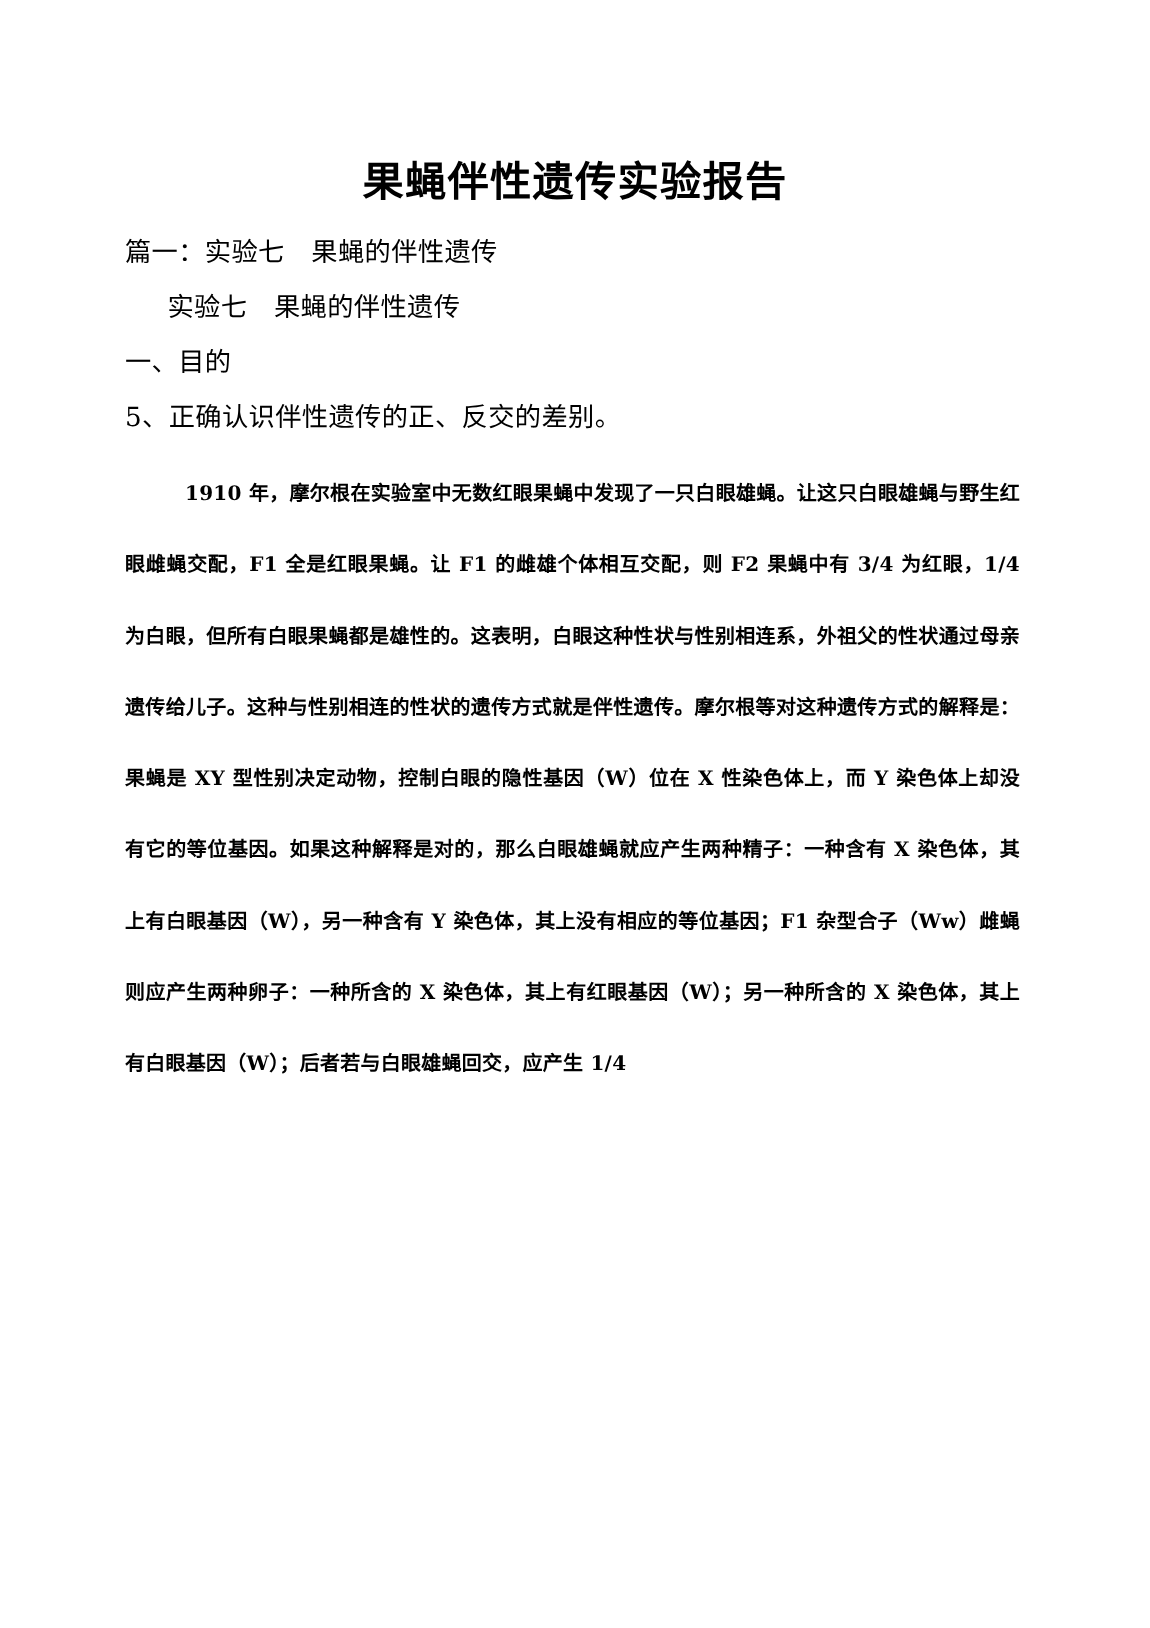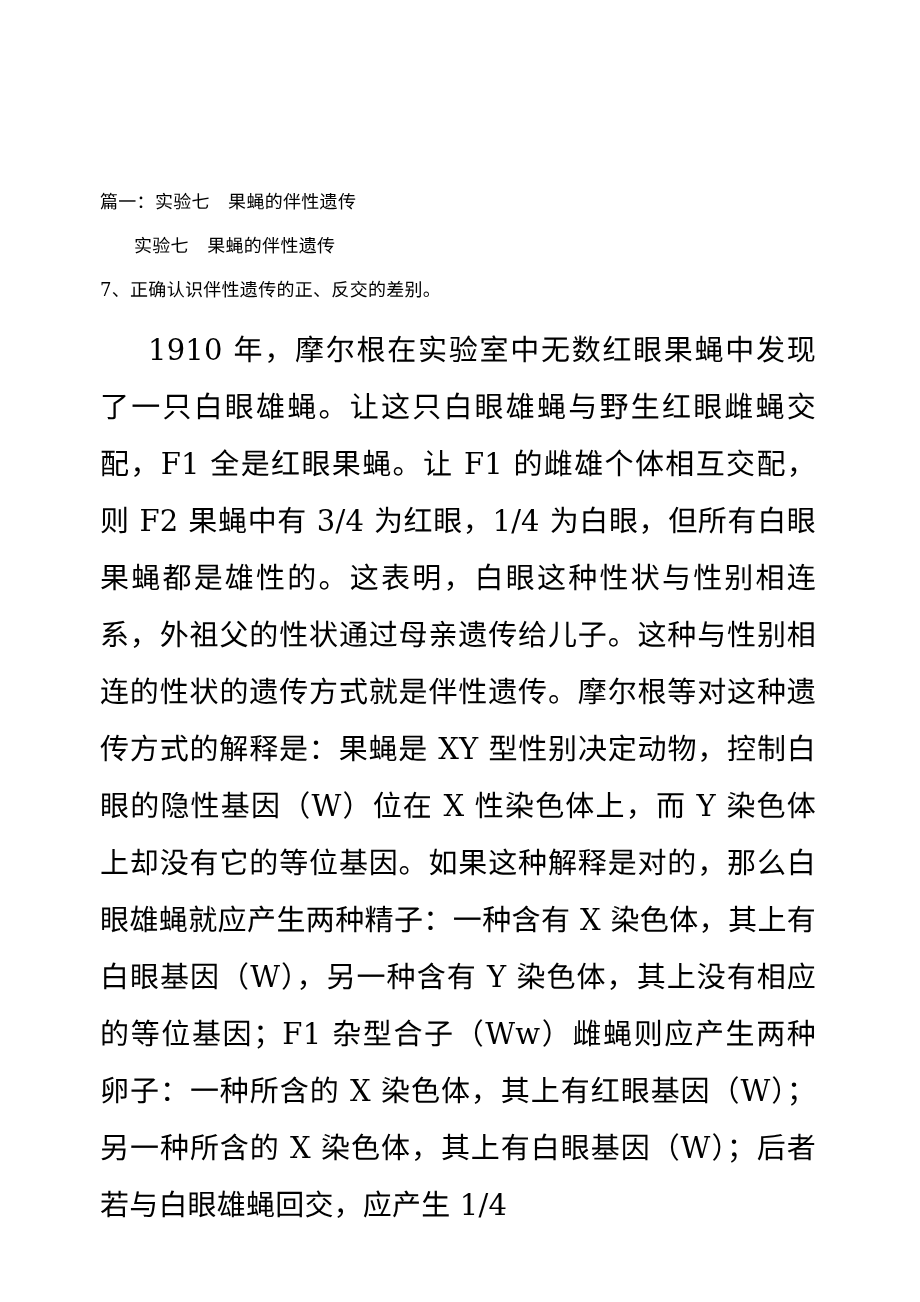--- a/index.html
+++ b/index.html
@@ -39,56 +39,59 @@
   
   .body-wrap {
     position: absolute;
     left: 100px;
     top: 180px;
     width: 716px;
   }
 
   
   .head-line {
-    font-size: 18px;
+    font-size: 21px;
     line-height: 44px;
     height: 44px;
     white-space: nowrap;
     letter-spacing: 0.3px;
   }
   .head-line.ind-1 { padding-left: 34px; }
   .head-line.ind-2 { padding-left: 56px; }
 
   
   .para {
     margin-top: 10px;
-    font-size: 29px;
+    font-size: 16px;
     line-height: 57px;
     text-align: justify;
     text-justify: inter-ideograph;
     text-indent: 48px;
     letter-spacing: 0.2px;
     word-break: break-all;
+    font-weight: bold;
   }
 </style>
 </head>
 <body>
 
 <div class="page">
 
+  <h1 class="doc-title">果蝇伴性遗传实验报告</h1>
 
   <div class="body-wrap">
 
     <div class="head-line">篇一：实验七　果蝇的伴性遗传</div>
 
     <div class="head-line ind-1">实验七　果蝇的伴性遗传</div>
 
 
+    <div class="head-line">一、目的</div>
 
 
-    <div class="head-line">7、正确认识伴性遗传的正、反交的差别。</div>
+    <div class="head-line">5、正确认识伴性遗传的正、反交的差别。</div>
 
 
     <p class="para">1910 年，摩尔根在实验室中无数红眼果蝇中发现了一只白眼雄蝇。让这只白眼雄蝇与野生红眼雌蝇交配，F1 全是红眼果蝇。让 F1 的雌雄个体相互交配，则 F2 果蝇中有 3/4 为红眼，1/4 为白眼，但所有白眼果蝇都是雄性的。这表明，白眼这种性状与性别相连系，外祖父的性状通过母亲遗传给儿子。这种与性别相连的性状的遗传方式就是伴性遗传。摩尔根等对这种遗传方式的解释是：果蝇是 XY 型性别决定动物，控制白眼的隐性基因（W）位在 X 性染色体上，而 Y 染色体上却没有它的等位基因。如果这种解释是对的，那么白眼雄蝇就应产生两种精子：一种含有 X 染色体，其上有白眼基因（W），另一种含有 Y 染色体，其上没有相应的等位基因；F1 杂型合子（Ww）雌蝇则应产生两种卵子：一种所含的 X 染色体，其上有红眼基因（W）；另一种所含的 X 染色体，其上有白眼基因（W）；后者若与白眼雄蝇回交，应产生 1/4</p>
 
   </div>
 
 </div>
 
 </body></html>

